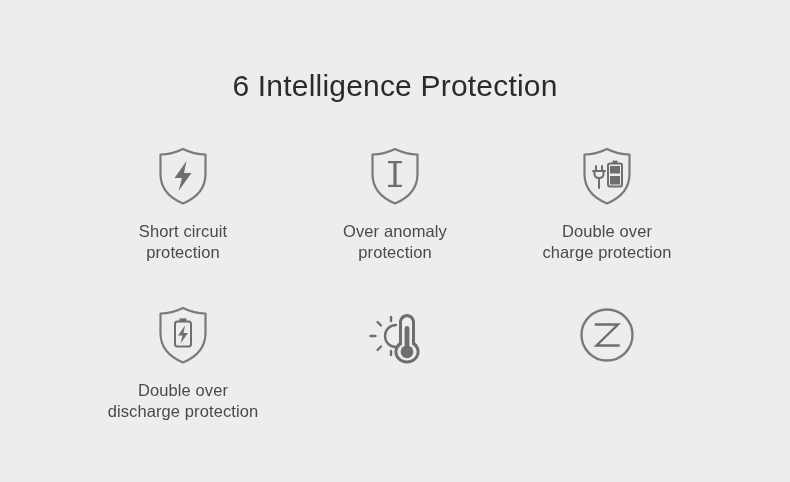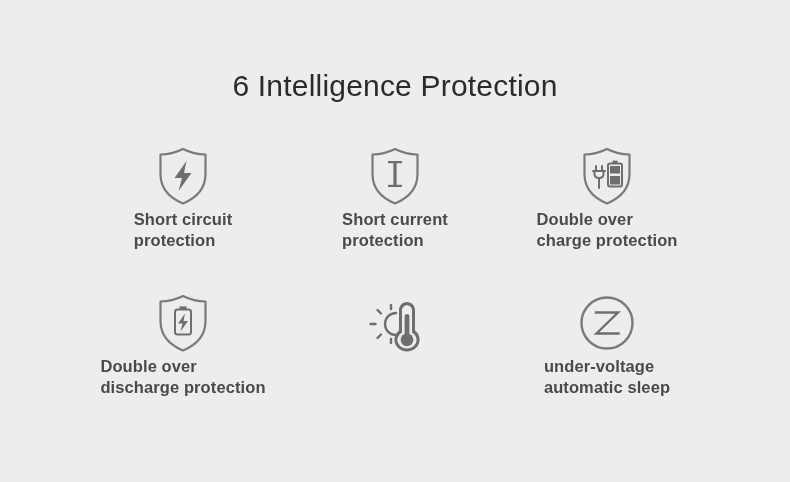--- a/index.html
+++ b/index.html
@@ -55,26 +55,27 @@
     width: 66px;
     height: 66px;
     display: flex;
     align-items: center;
     justify-content: center;
   }
   .icon-wrap svg {
     display: block;
   }
   .label {
+    margin-top: 12px;
+    text-align: center;
     font-size: 16.5px;
     color: #4a4a4a;
     line-height: 1.3;
     white-space: pre-line;
     letter-spacing: 0.1px;
-    font-weight: bold;
   }
 </style>
 </head>
 <body>
 
 <div class="page">
 
   <div class="title">6 Intelligence Protection</div>
 
   <div class="grid">
@@ -96,21 +97,21 @@
         <span class="icon-wrap">
           <svg width="56" height="60" viewBox="0 0 56 60">
             <path d="M28 3 C20 7, 12 8.5, 5.5 8.5 L5.5 28 C5.5 43, 16 52.5, 28 57.5 C40 52.5, 50.5 43, 50.5 28 L50.5 8.5 C44 8.5, 36 7, 28 3 Z" fill="none" stroke="#7a7a7a" stroke-width="2.2" stroke-linejoin="round"></path>
             <g fill="#6e6e6e">
               <rect x="26.4" y="16" width="3.2" height="24"></rect>
               <rect x="21" y="15" width="14" height="2.2"></rect>
               <rect x="21" y="38.8" width="14" height="2.2"></rect>
             </g>
           </svg>
         </span>
-        <div class="label">Short current
+        <div class="label">Over anomaly
 protection</div>
       </div>
 
       <div class="cell">
         <span class="icon-wrap">
           <svg width="56" height="60" viewBox="0 0 56 60">
             <path d="M28 3 C20 7, 12 8.5, 5.5 8.5 L5.5 28 C5.5 43, 16 52.5, 28 57.5 C40 52.5, 50.5 43, 50.5 28 L50.5 8.5 C44 8.5, 36 7, 28 3 Z" fill="none" stroke="#7a7a7a" stroke-width="2.2" stroke-linejoin="round"></path>
             <g fill="none" stroke="#6e6e6e" stroke-width="2">
               <rect x="29" y="17.5" width="14" height="23" rx="2"></rect>
             </g>
@@ -174,20 +175,18 @@
         </span>
       </div>
 
       <div class="cell">
         <span class="icon-wrap">
           <svg width="58" height="58" viewBox="0 0 58 58">
             <circle cx="29" cy="29" r="25.5" fill="none" stroke="#7a7a7a" stroke-width="2.4"></circle>
             <path d="M18 18.5 L40 18.5 L18.5 39.5 L40.5 39.5" fill="none" stroke="#6e6e6e" stroke-width="2.4" stroke-linecap="square" stroke-linejoin="miter"></path>
           </svg>
         </span>
-        <div class="label">under-voltage
-automatic sleep</div>
       </div>
 
     </div>
 
   </div>
 </div>
 
 </body></html>

